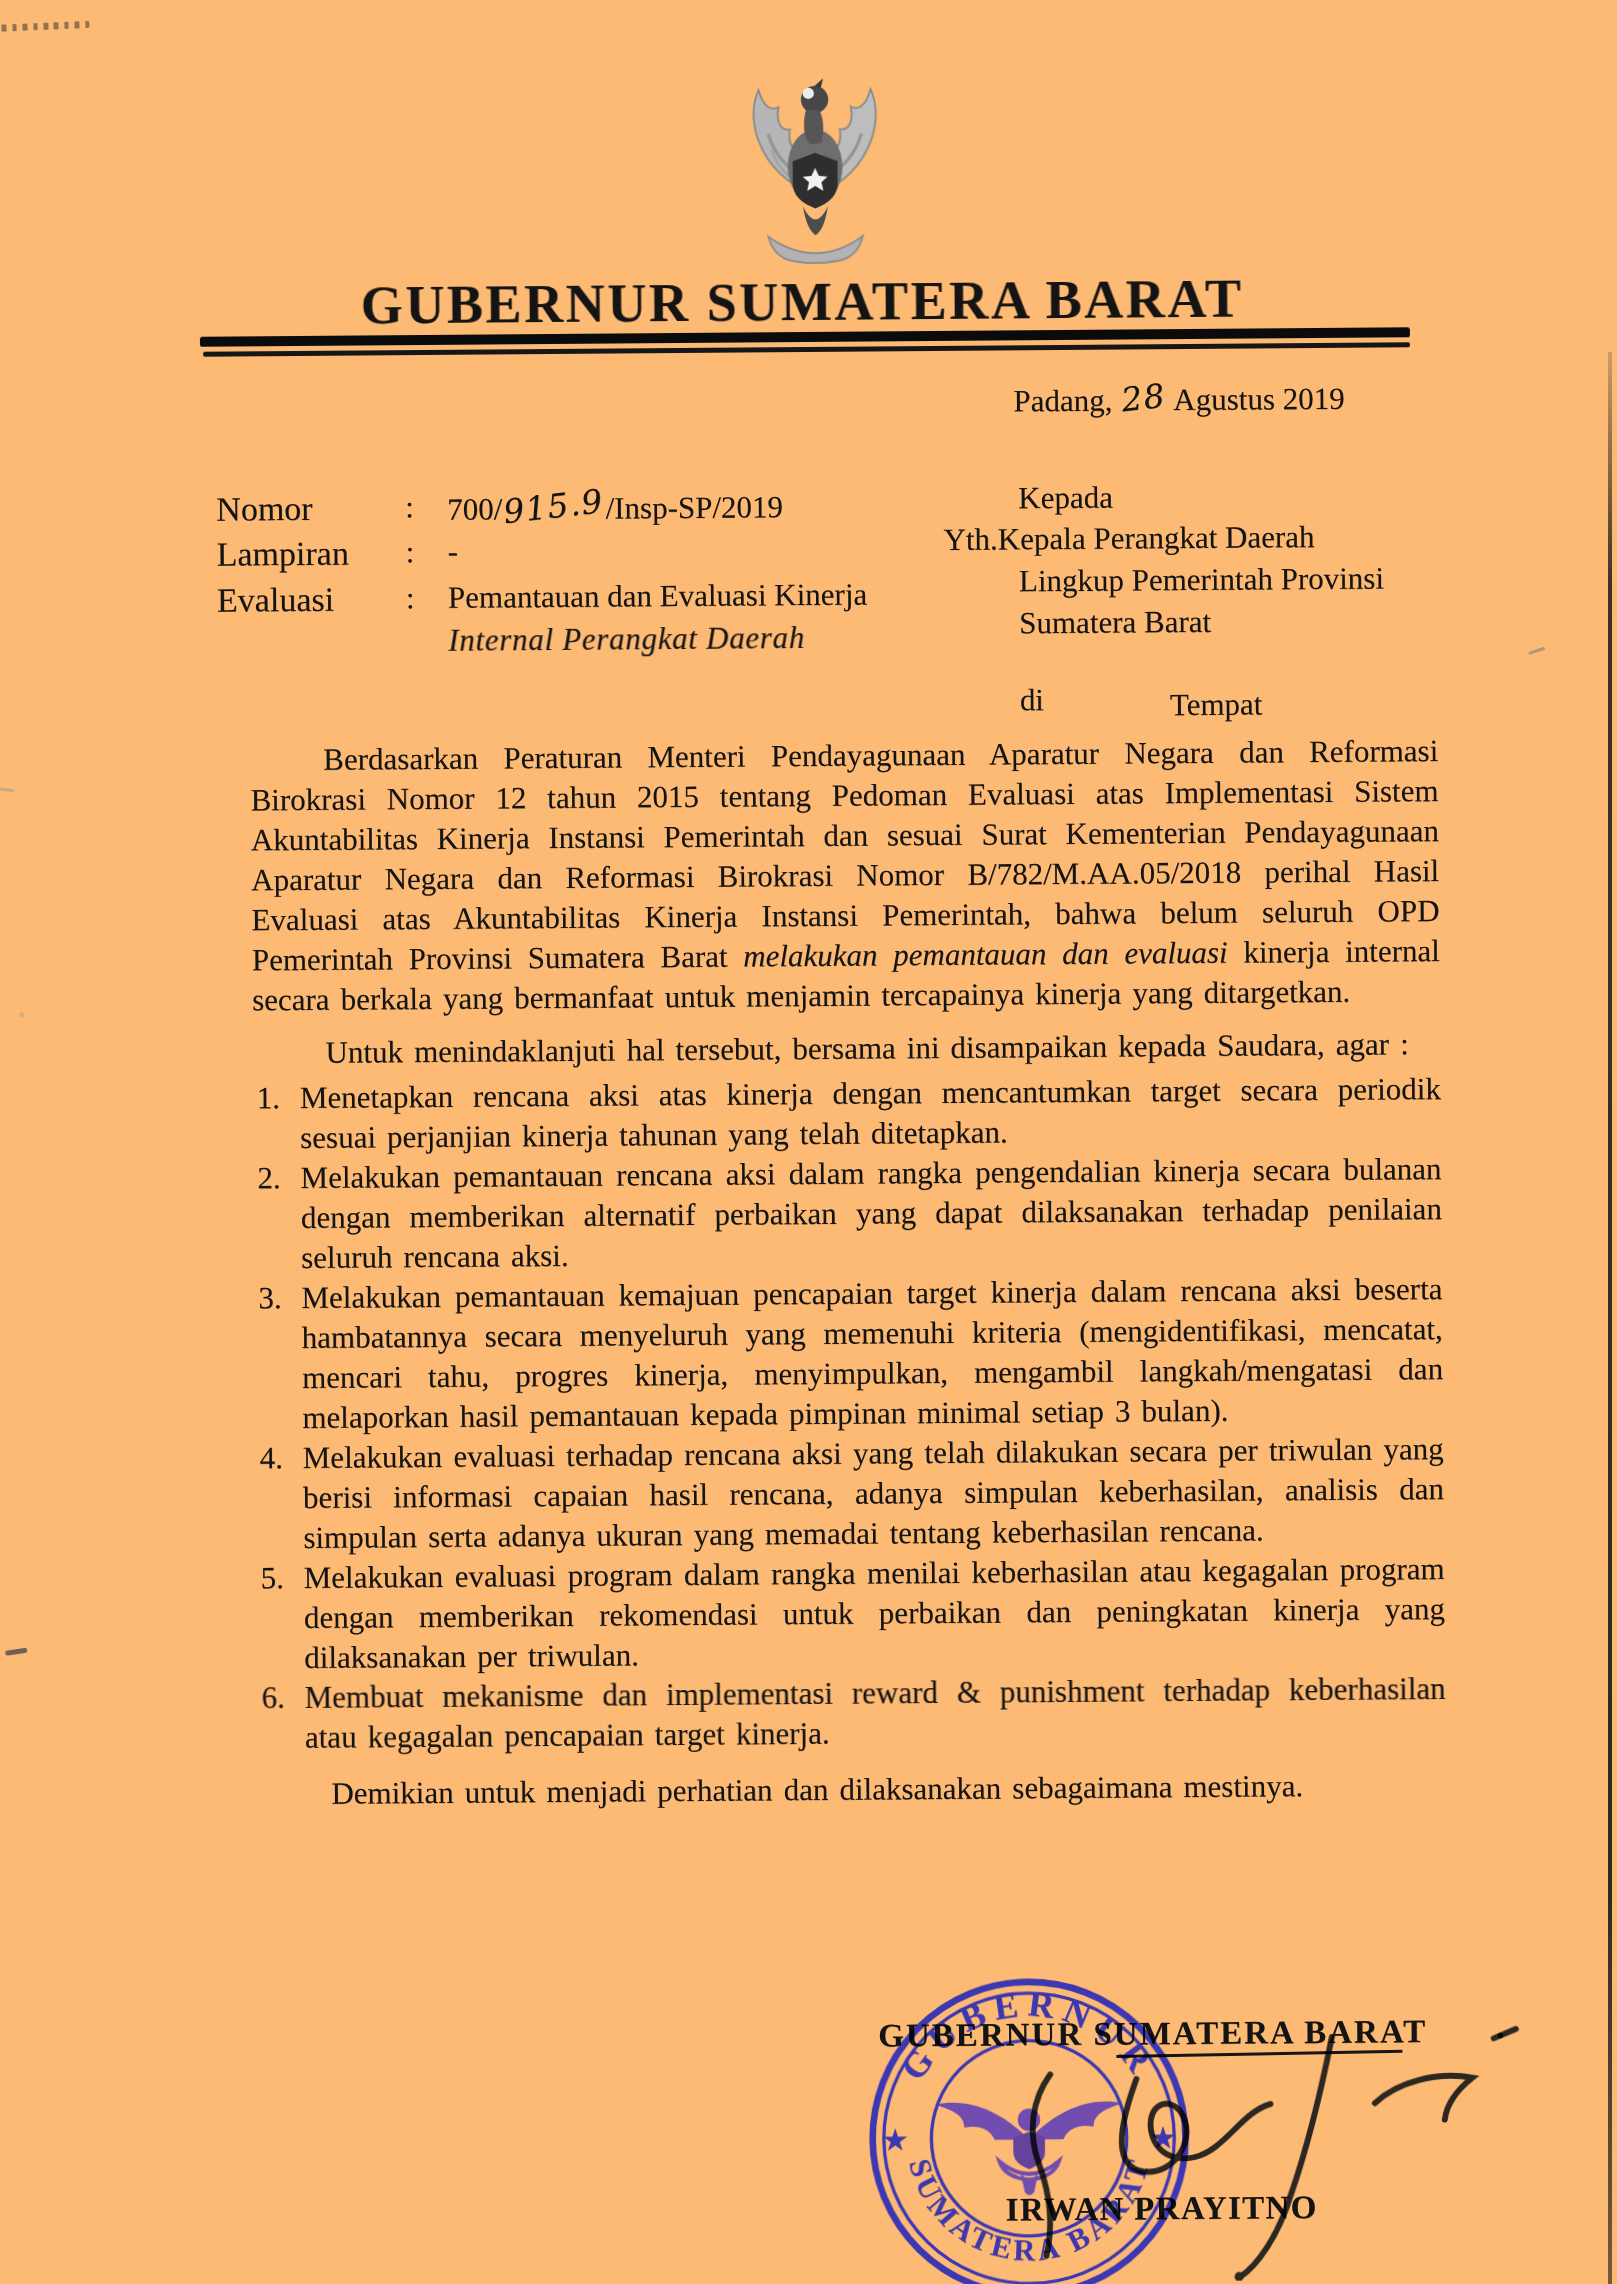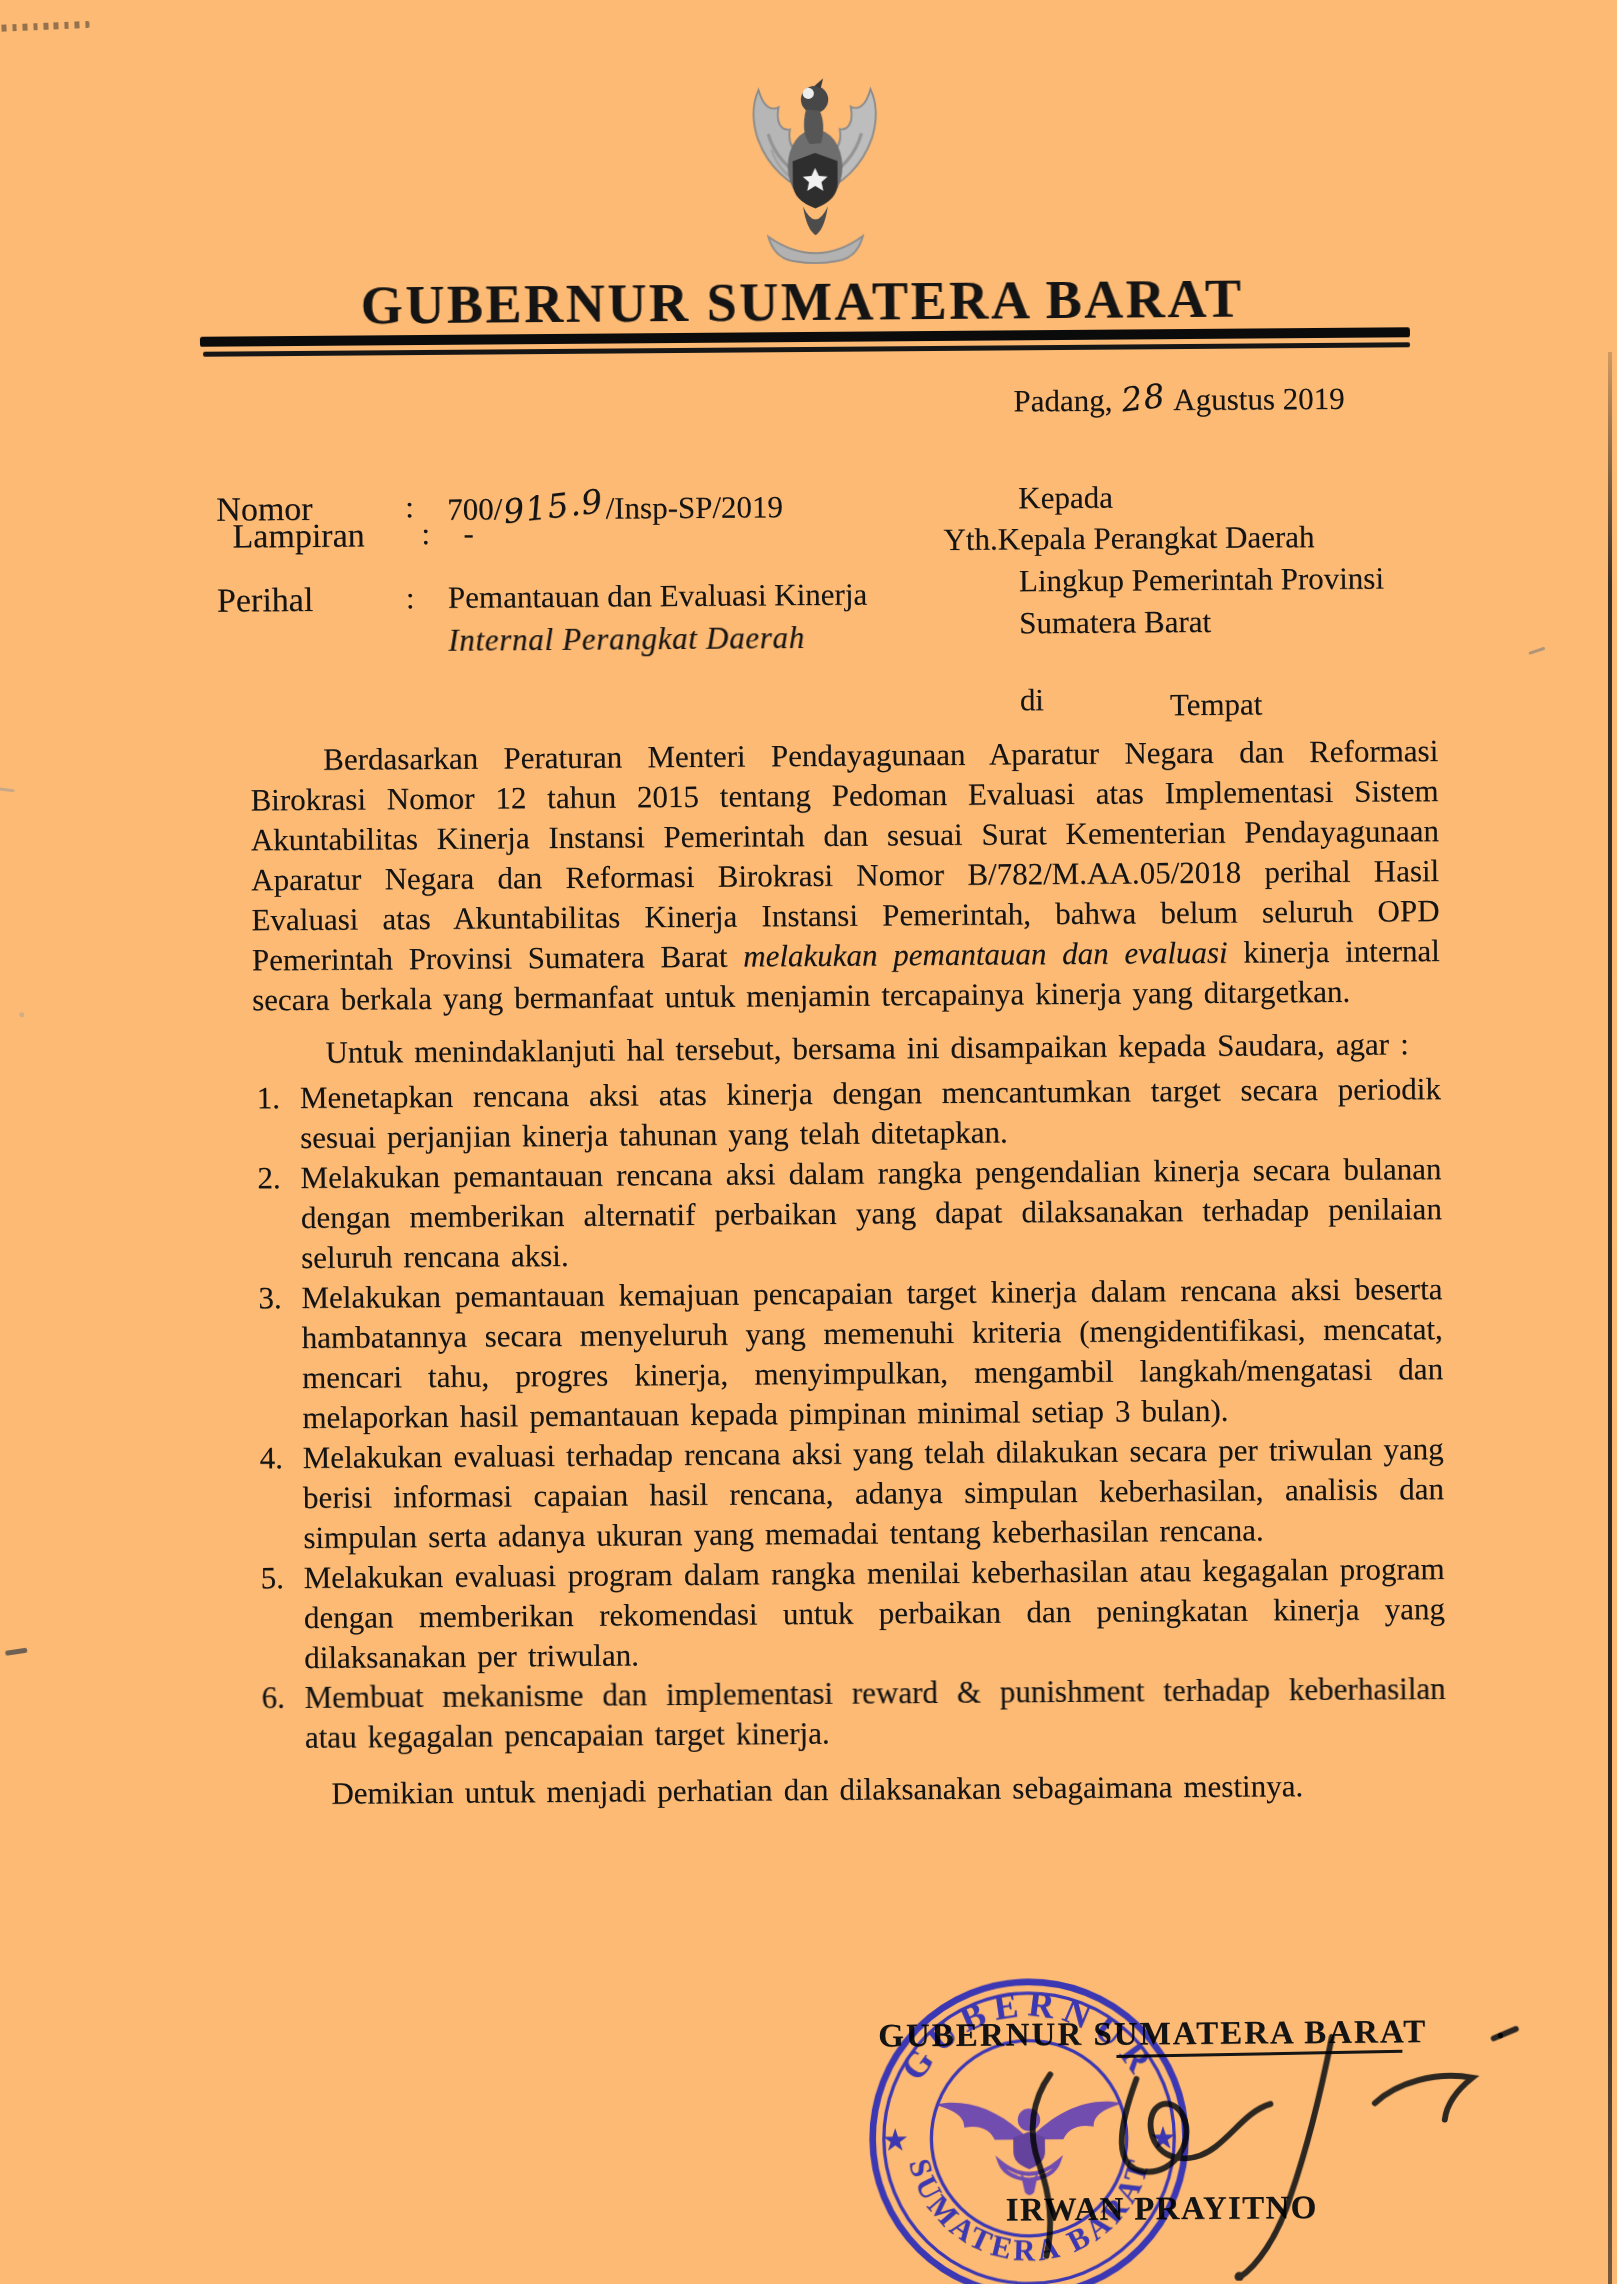--- a/index.html
+++ b/index.html
@@ -31,21 +31,21 @@
 
   
   .dateline{left:1019px;top:382px;font-size:31px;}
   .hand{
     display:inline-block;font-family:"DejaVu Serif",serif;font-style:italic;
     transform:rotate(-6deg) translateY(-1.3px);font-size:1.06em;letter-spacing:1.3px;margin:0 1.3px;
   }
   .meta-label{font-size:34px;left:221px;}
   .meta-sep{font-size:31px;left:410px;}
   .meta-val{font-size:31px;left:452px;}
-  .r-nomor{top:486px;} .r-lampiran{top:513px;margin-left:16px;} .r-perihal{top:577px;}
+  .r-nomor{top:486px;} .r-lampiran{top:531px;} .r-perihal{top:577px;}
   .perihal2{left:452px;top:620px;font-size:31px;font-style:italic;filter:blur(0.5px);letter-spacing:0.7px;}
 
   .rcp{font-size:31px;}
   .rcp-kepada{left:1023px;top:482px;}
   .rcp-yth{left:948px;top:523px;}
   .rcp-yth .yth{}
   .rcp-l2{left:1023px;top:565px;}
   .rcp-l3{left:1023px;top:607px;}
   .rcp-l4{left:1023px;top:684px;}
   .rcp-place{left:1148px;top:690px;margin-left:25px;}
@@ -130,21 +130,21 @@
     <div class="abs meta-label r-nomor">Nomor</div>
     <div class="abs meta-sep r-nomor">:</div>
     <div class="abs meta-val r-nomor">
       <span>700/</span><span class="hand">915.9</span><span>/Insp-SP/2019</span>
     </div>
 
     <div class="abs meta-label r-lampiran">Lampiran</div>
     <div class="abs meta-sep r-lampiran">:</div>
     <div class="abs meta-val r-lampiran">-</div>
 
-    <div class="abs meta-label r-perihal">Perihal</div>
+    <div class="abs meta-label r-perihal">Evaluasi</div>
     <div class="abs meta-sep r-perihal">:</div>
     <div class="abs meta-val r-perihal">Pemantauan dan Evaluasi Kinerja</div>
     <div class="abs perihal2">Internal Perangkat Daerah</div>
 
     <div class="abs rcp rcp-kepada">Kepada</div>
     <div class="abs rcp rcp-yth">
       <span class="yth">Yth.</span><span>Kepala Perangkat Daerah</span>
     </div>
     <div class="abs rcp rcp-l2">Lingkup Pemerintah Provinsi</div>
     <div class="abs rcp rcp-l3">Sumatera Barat</div>

